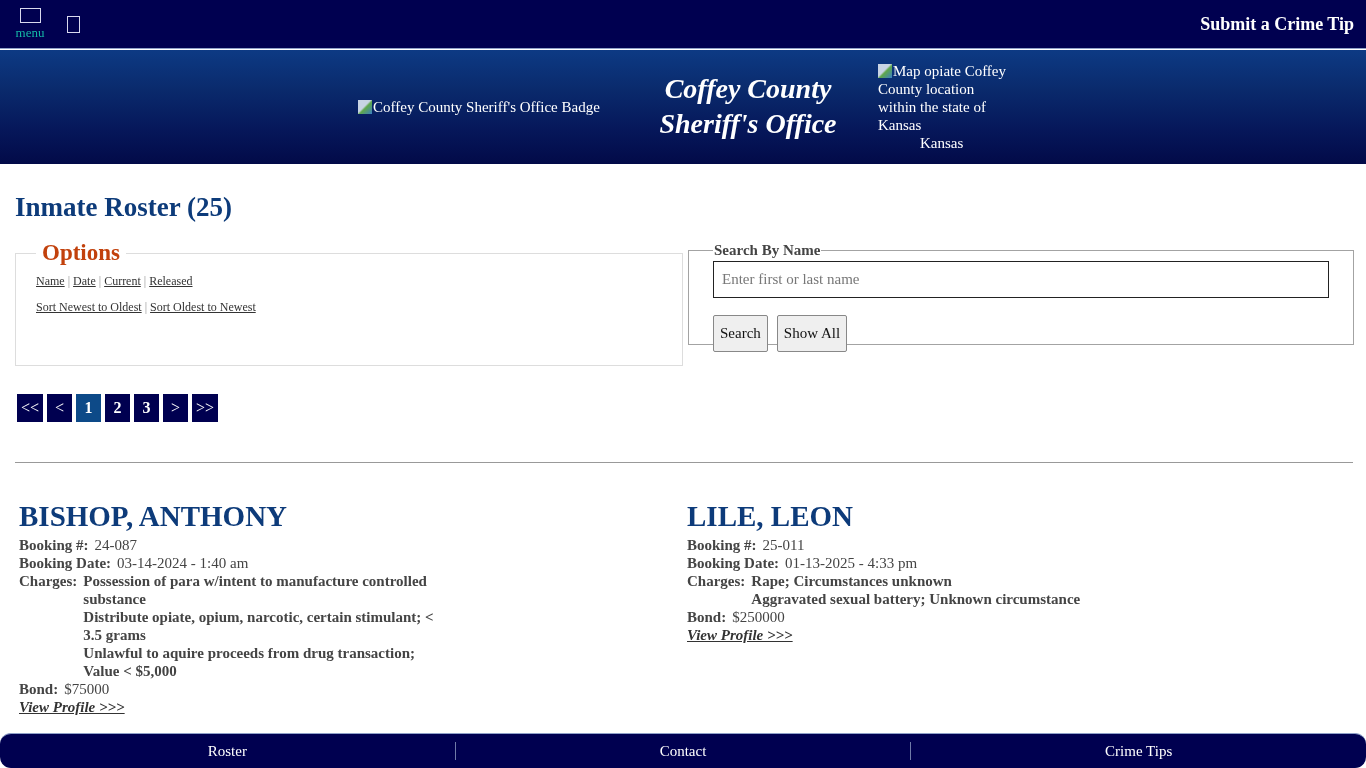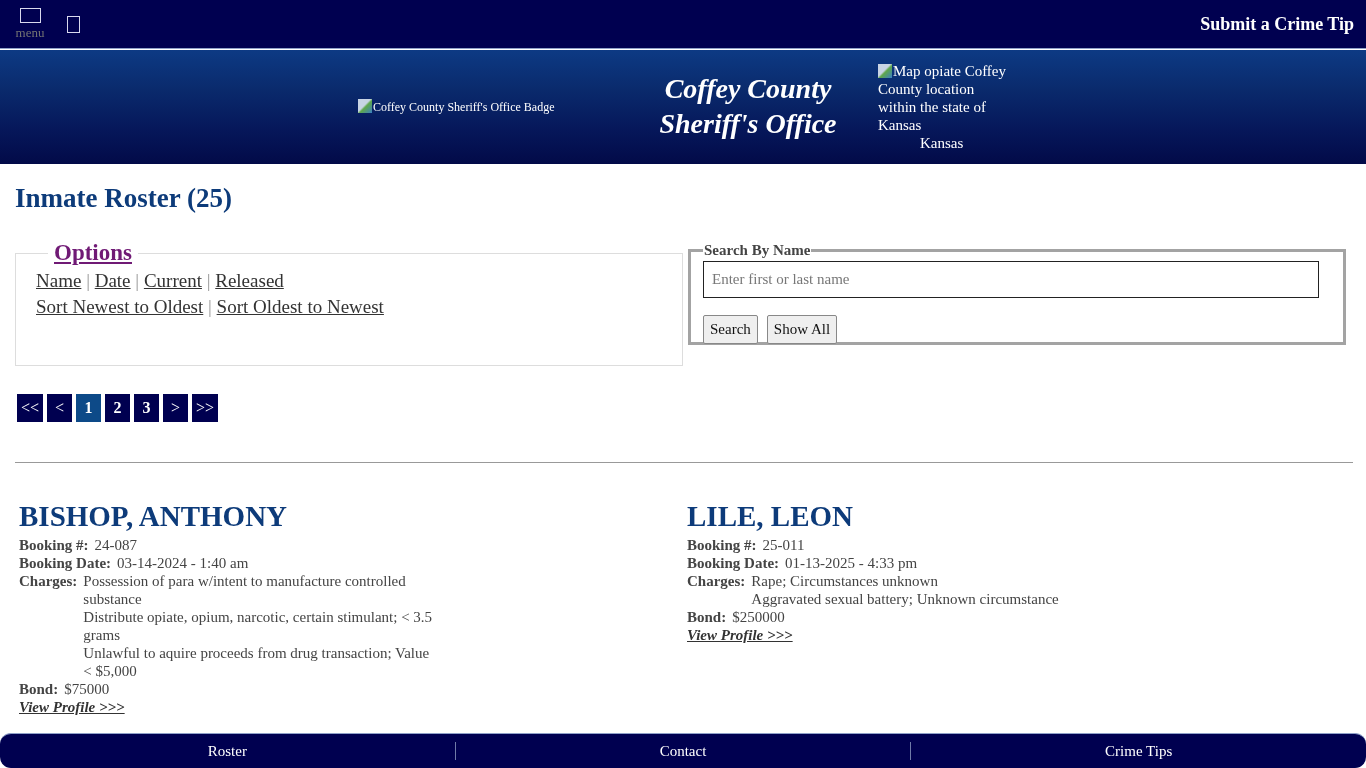--- a/index.html
+++ b/index.html
@@ -7,69 +7,69 @@
     body { font-family: "Liberation Serif", "DejaVu Serif", serif; color: #333; position: relative; }
 
     
     .topbar {
       position: absolute; left: 0; top: 0; width: 1366px; height: 49px;
       background: #000050;
       border-bottom: 1px solid #8fa0c8;
     }
     .menu-btn { position: absolute; left: 10px; top: 7px; width: 40px; height: 36px; cursor: pointer; text-align: center; }
     .menu-icon { display: block; margin: 1px auto 0; width: 21px; height: 15px; border: 1px solid #d8d8ee; }
-    .menu-label { display: block; color: #737373; font-size: 13px; line-height: 14px; margin-top: 3px; }
+    .menu-label { display: block; color: #14b8a6; font-size: 13px; line-height: 14px; margin-top: 3px; }
     .search-toggle { position: absolute; left: 67px; top: 16px; width: 13px; height: 17px; border: 1px solid #d8d8ee; cursor: pointer; }
     .crime-tip-link { position: absolute; right: 12px; top: 14px; color: #ffffff; font-weight: bold; font-size: 18px; text-decoration: none; }
 
     
     .banner {
       position: absolute; left: 0; top: 50px; width: 1366px; height: 114px;
       background: linear-gradient(to bottom, #0d3a84 0%, #0a2a6c 35%, #06175a 70%, #020a48 100%);
     }
-    .badge-alt { position: absolute; left: 358px; top: 49px; color: #ffffff; font-size: 12px; white-space: nowrap; }
+    .badge-alt { position: absolute; left: 358px; top: 49px; color: #ffffff; font-size: 15px; white-space: nowrap; }
     .broken-img { display: inline-block; width: 14px; height: 14px; vertical-align: -2px; margin-right: 1px;
       background: linear-gradient(135deg, #c8d4e4 0%, #c8d4e4 45%, #5fa84a 55%, #3b7fc4 100%); }
     .site-title { position: absolute; left: 632px; top: 21px; width: 232px; text-align: center;
       color: #ffffff; font-style: italic; font-weight: bold; font-size: 28px; line-height: 35px; }
     .map-alt { position: absolute; left: 878px; top: 12px; width: 130px; color: #ffffff; font-size: 15px; line-height: 18px; }
     .map-caption { display: block; padding-left: 42px; }
 
     
-    .page-title { position: absolute; left: 15px; top: 183px; color: #0d3b7a; font-size: 27px; font-weight: bold; }
+    .page-title { position: absolute; left: 15px; top: 192px; color: #0d3b7a; font-size: 27px; font-weight: bold; }
 
     fieldset.options { position: absolute; left: 15px; top: 240px; width: 668px; height: 126px; border: 1px solid #dddddd; padding: 0 20px; }
-    fieldset.options legend { color: #701a75; font-size: 23px; font-weight: bold; padding: 0 6px; margin-left: 12px; text-decoration: underline; }
-    .opt-row { font-size: 19px; color: #666; line-height: 26px; margin-top: 2px; }
+    fieldset.options legend { color: #c2410c; font-size: 23px; font-weight: bold; padding: 0 6px; margin-left: 0; }
+    .opt-row { font-size: 12px; color: #666; line-height: 26px; margin-top: 2px; }
     .opt-row a { color: #333; text-decoration: underline; }
     .opt-row .sep { color: #999; }
 
-    fieldset.search { position: absolute; left: 688px; top: 242px; width: 658px; height: 103px; border: 3px solid #a3a3a3; padding: 0 12px; }
+    fieldset.search { position: absolute; left: 688px; top: 242px; width: 658px; height: 103px; border: 1px solid #a3a3a3; padding: 0 24px; }
     fieldset.search legend { font-size: 15px; font-weight: bold; color: #444; padding: 0 1px; }
     .search-input { display: block; width: 616px; height: 37px; margin-top: 2px; border: 1px solid #222; padding: 0 8px;
       font-family: "Liberation Serif", serif; font-size: 15px; color: #333; }
     .search-input::placeholder { color: #777; }
     .btn-row { margin-top: 17px; }
     .btn { font-family: "Liberation Serif", serif; font-size: 15px; color: #111; background: #efefef; border: 1px solid #888;
-      border-radius: 2px; padding: 1px 6px; height: 29px; margin-right: 5px; cursor: pointer; }
+      border-radius: 2px; padding: 1px 6px; height: 37px; margin-right: 5px; cursor: pointer; }
 
     .pager { position: absolute; left: 17px; top: 394px; display: flex; gap: 4px; }
     .pager a { display: block; height: 28px; min-width: 25px; padding: 0 4px; background: #000050; color: #ffffff;
       font-size: 16px; font-weight: bold; text-align: center; line-height: 28px; text-decoration: none; }
     .pager a.plain { font-weight: normal; }
     .pager a.active { background: #0d4a88; }
 
     .divider { position: absolute; left: 15px; top: 462px; width: 1338px; height: 0; border-top: 1px solid #999; }
 
     .inmate { position: absolute; top: 498px; width: 460px; font-size: 15px; color: #444; }
     .inmate h2 { color: #0d3b7a; font-size: 29px; font-weight: bold; line-height: 36px; margin-bottom: 2px; }
     .field { display: flex; line-height: 18px; }
     .field .lbl { font-weight: bold; color: #444; white-space: nowrap; margin-right: 6px; }
     .field .val { flex: 1; }
-    .charge { display: block; }
+    .charge { display: block; font-weight: bold; }
     .view-profile { display: inline-block; font-weight: bold; font-style: italic; color: #333; text-decoration: underline; line-height: 18px; }
 
     
     .footer { position: absolute; left: 0; top: 733px; width: 1366px; height: 35px; background: #000050; border-top: 1px solid #8fa0c8; display: flex; border-radius: 11px; }
     .footer a { flex: 1; color: #ffffff; font-size: 15px; text-align: center; line-height: 34px; text-decoration: none; }
     .footer .fsep { width: 1px; height: 18px; margin-top: 8px; background: #6f7aa8; }
   </style>
 </head>
 <body>
 

